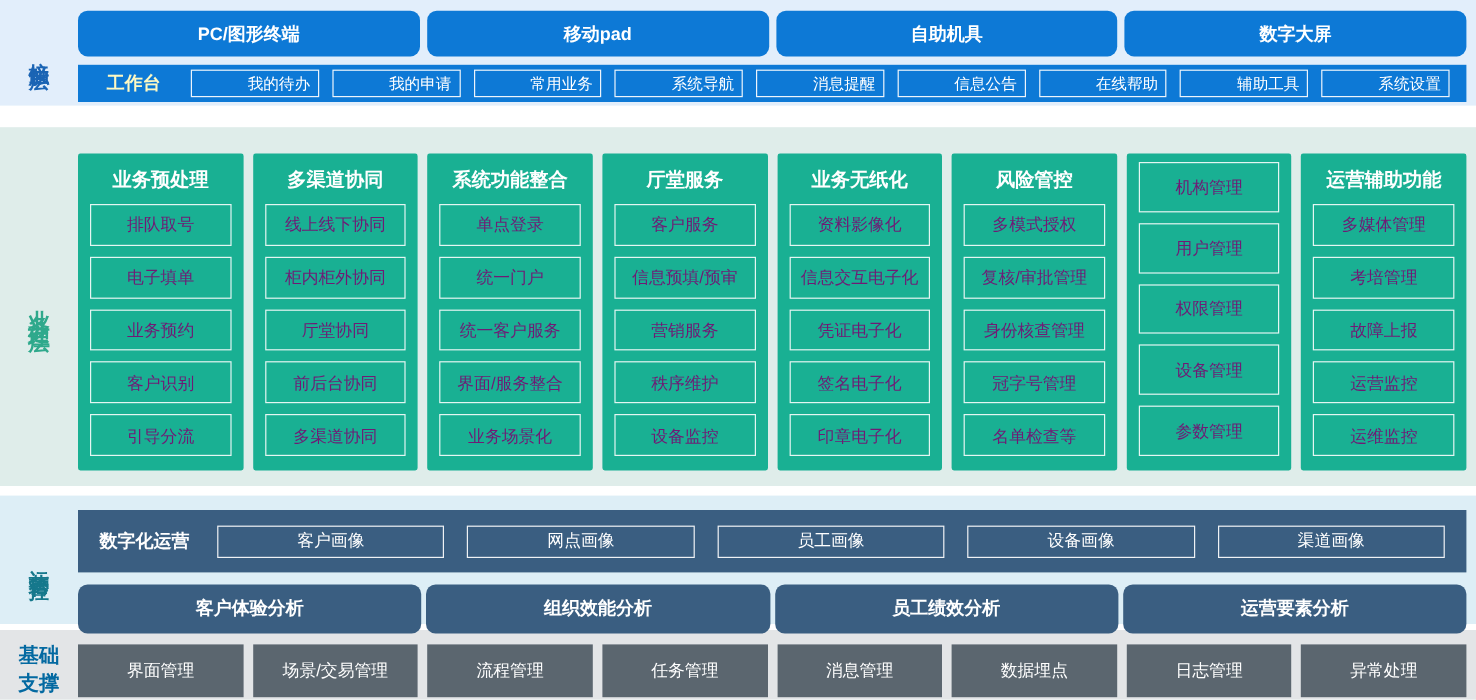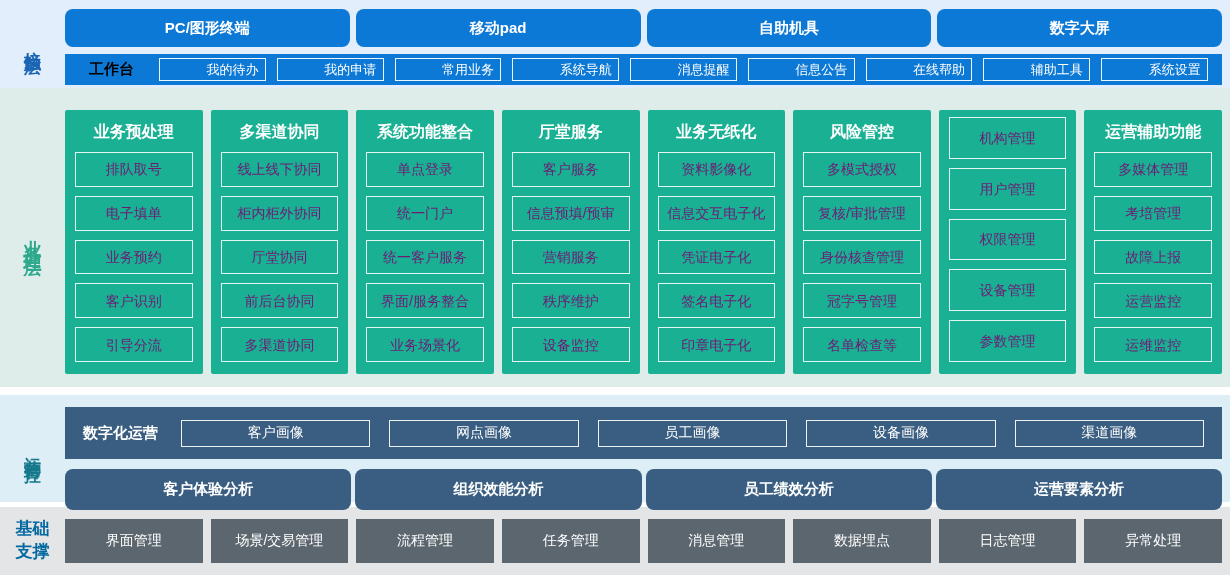--- a/index.html
+++ b/index.html
@@ -26,29 +26,29 @@
   .channel-row { display: flex; gap: 6px; height: 38px; margin-top: 9px; }
   .channel-box {
     flex: 1; background: #0d79d6; border-radius: 8px;
     color: #fff; font-weight: bold; font-size: 15px;
     display: flex; align-items: center; justify-content: center;
   }
   .workbench-bar {
     margin-top: 7px; height: 31px; background: #0d79d6;
     display: flex; align-items: center; gap: 11px; padding: 0 14px;
   }
-  .workbench-label { color: #000000; font-weight: bold; font-size: 15px; padding: 0 14px 0 10px; white-space: nowrap; }
+  .workbench-label { color: #fef9c3; font-weight: bold; font-size: 15px; padding: 0 14px 0 10px; white-space: nowrap; }
   .workbench-item {
     flex: 1; height: 23px; border: 1px solid rgba(255,255,255,0.92);
     color: #fff; font-size: 13px;
     display: flex; align-items: center; justify-content: center; white-space: nowrap; padding-left: 40px;
   }
 
   
-  .band-business { height: 299px; background: #dfedea; margin-top: 0; }
+  .band-business { height: 299px; background: #dfedea; margin-top: 18px; }
   .band-business .vlabel { color: #2fa98c; }
   .biz-cols { display: flex; gap: 8px; height: 264px; margin-top: 22px; }
   .biz-col {
     flex: 1; background: #19b093; border-radius: 2px;
     padding: 7px 10px 12px; display: flex; flex-direction: column;
   }
   .biz-title {
     text-align: center; color: #fff; font-weight: bold; font-size: 16px;
     padding: 5px 0 9px; white-space: nowrap;
   }

